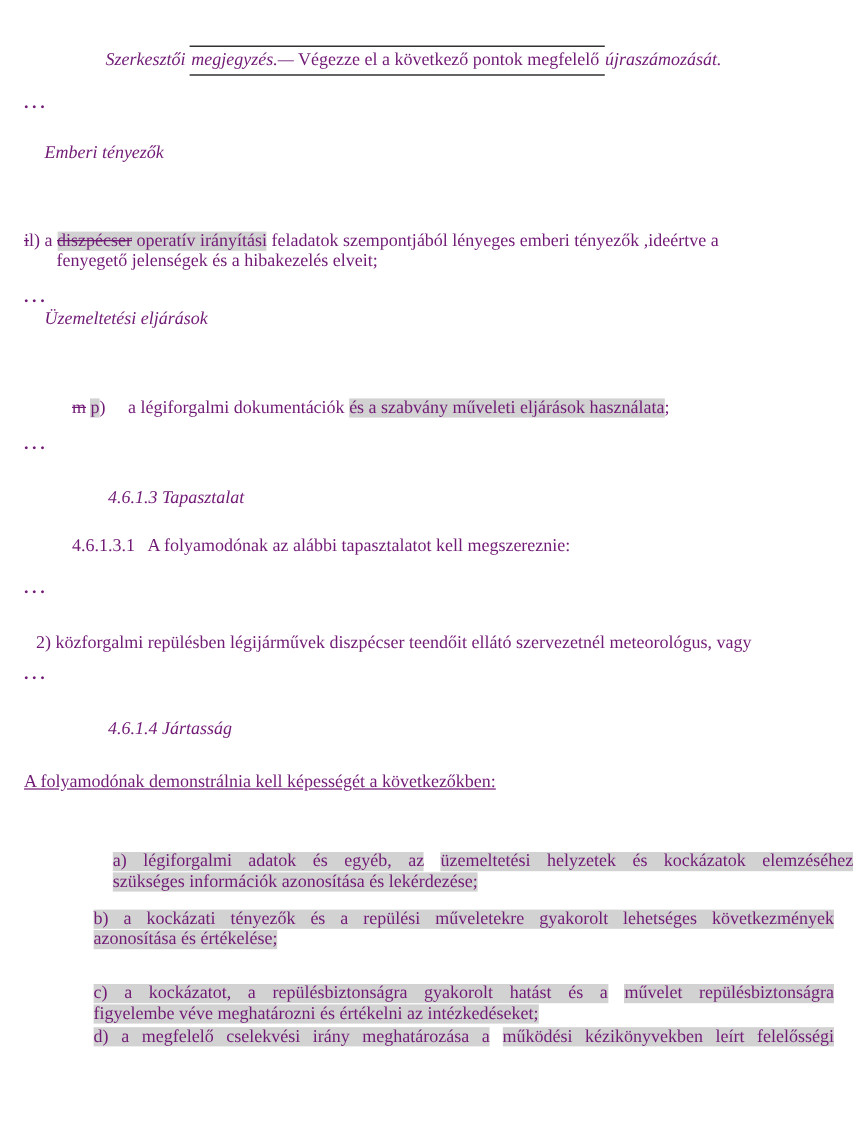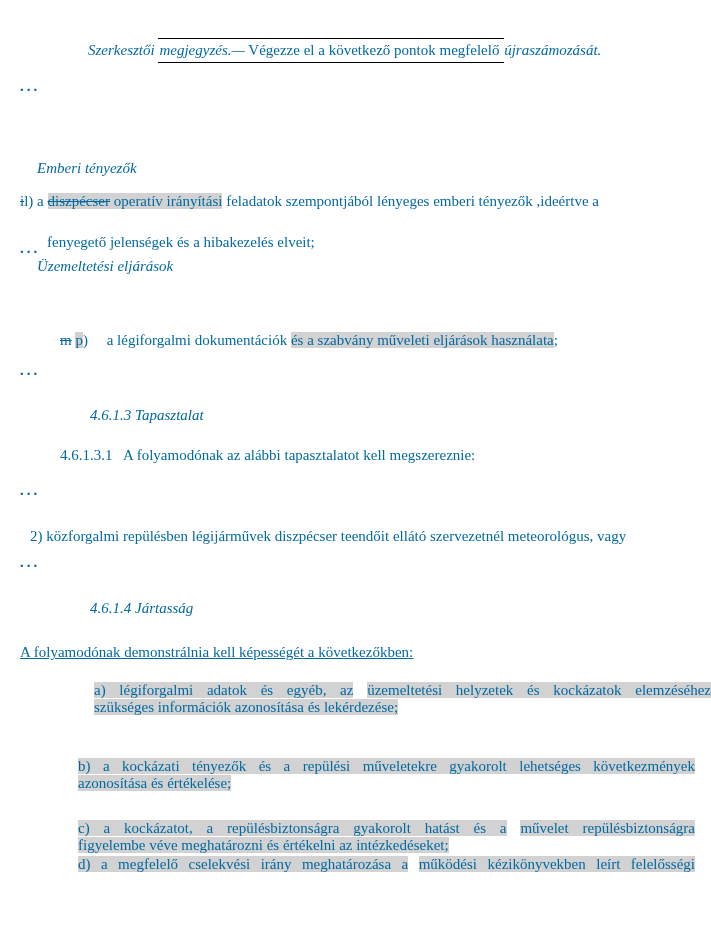--- a/index.html
+++ b/index.html
@@ -1,19 +1,19 @@
 <!DOCTYPE html>
 <html lang="hu" style="--hl: #d2d2d2;"><head>
 <meta charset="utf-8">
 <style>
   html,body{margin:0;padding:0;background:#fff;}
   .page{
     position:relative;
     width:711px;height:942px;
-    background:#fff;color:#0369a1;
+    background:#fff;color:#701a75;
     font-family:"Liberation Serif","DejaVu Serif",serif;
     font-size:15px;line-height:17px;
     overflow:hidden;
   }
   .block{position:absolute;}
   .it{font-style:italic;}
   .st{text-decoration:line-through;}
   .hl{background:var(--hl,#d2d2d2);}
   .rl{border-top:1px solid #000;border-bottom:1px solid #000;padding:3px 1px 4px 1px;}
   .tline{min-height:17px;}
@@ -21,33 +21,33 @@
   .pre{white-space:pre;}
   .dots{font-weight:700;letter-spacing:3px;}
   .heading{font-style:italic;white-space:nowrap;}
 
   #note{left:88px;top:42px;width:610px;white-space:nowrap;}
   #dots-1{left:20px;top:78px;}
   #dots-2{left:20px;top:240px;}
   #dots-3{left:20px;top:362px;}
   #dots-4{left:20px;top:482px;}
   #dots-5{left:20px;top:554px;}
-  #h-emberi{left:37px;top:120px;margin-top:40px;}
+  #h-emberi{left:37px;top:120px;}
   #item-il{left:20px;top:193px;width:660px;}
   #item-il .tline{white-space:nowrap;}
-  #item-il .tline:nth-child(2){padding-left:27px;margin-top:24px;}
+  #item-il .tline:nth-child(2){padding-left:27px;}
   #h-uzem{left:37px;top:258px;}
   #item-mp{left:60px;top:332px;width:640px;}
   #item-mp .tline{white-space:pre;}
   #h-4613{left:90px;top:407px;}
   #p-46131{left:60px;top:447px;}
   #p-2{left:30px;top:528px;white-space:nowrap;}
   #h-4614{left:90px;top:600px;}
   #p-demo{left:20px;top:644px;white-space:nowrap;text-decoration:underline;}
-  #item-a{left:78px;top:682px;width:617px;padding-left:16px;}
+  #item-a{left:78px;top:710px;width:617px;padding-left:16px;}
   #item-b{left:78px;top:758px;width:617px;}
   #item-c{left:78px;top:820px;width:617px;}
   #item-d{left:78px;top:856px;width:617px;}
 </style>
 </head>
 <body>
 
 <div class="page">
 
   <div id="note" class="block">

